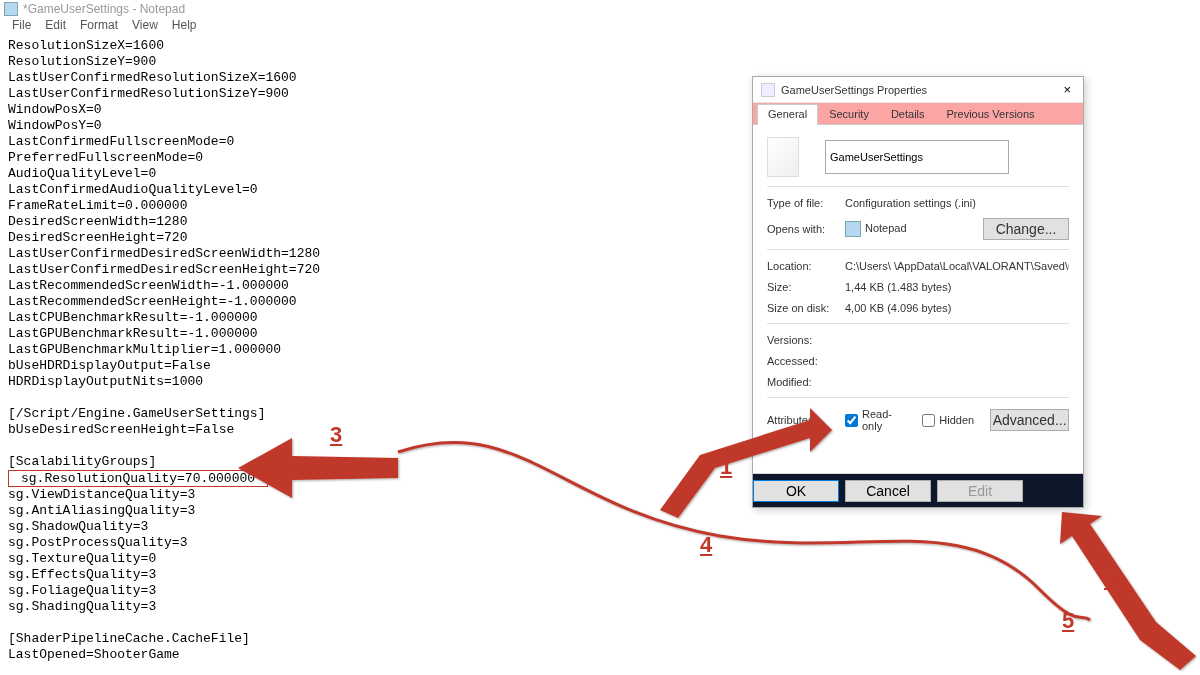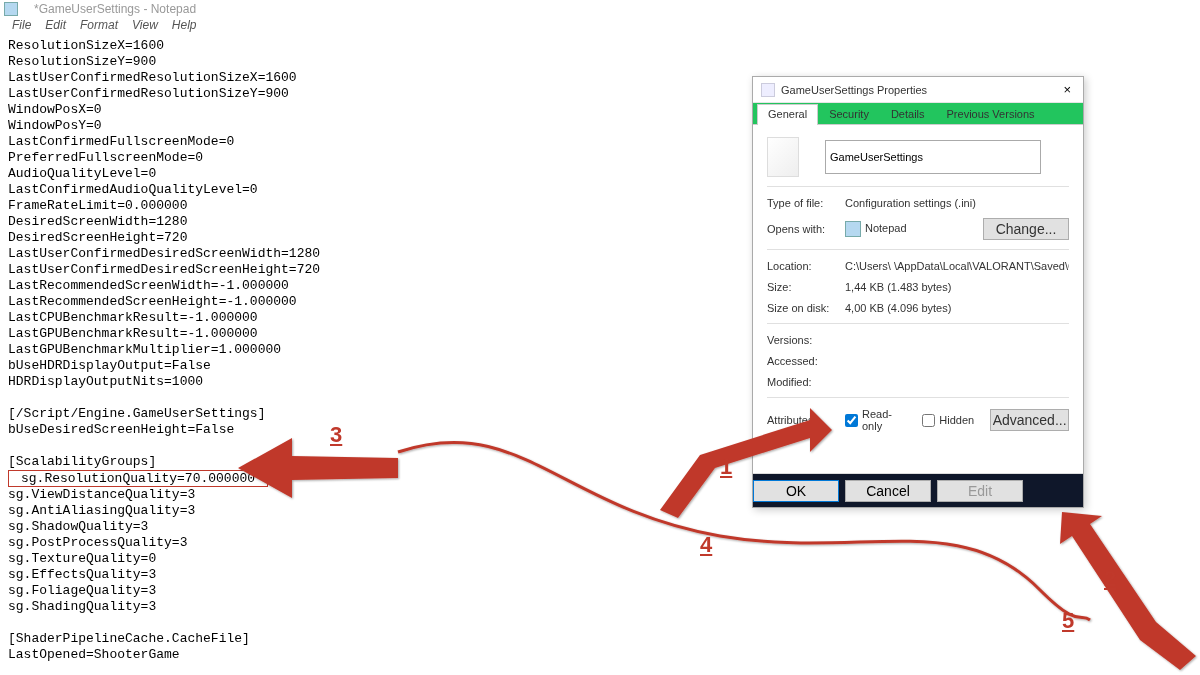--- a/index.html
+++ b/index.html
@@ -1,41 +1,41 @@
 <!DOCTYPE html>
 <html><head>
 <meta charset="utf-8">
 <style>
 * { margin: 0; padding: 0; box-sizing: border-box; }
 body { font-family: "Segoe UI", Tahoma, sans-serif; font-size: 12px; color: #000; background: #fff; width: 1200px; height: 675px; position: relative; overflow: hidden; }
 
-.titlebar { height: 18px; background: #fff; display: flex; align-items: center; padding-left: 4px; color: #999; font-size: 12px; gap: 16px; }
+.titlebar { height: 18px; background: #fff; display: flex; align-items: center; padding-left: 4px; color: #999; font-size: 12px; gap: 5px; }
 .titlebar .ticon { width: 14px; height: 14px; background: #b5d8f0; border: 1px solid #7aa; display: inline-block; }
 
 .menubar { height: 18px; display: flex; gap: 2px; padding-left: 6px; font-size: 12px; color: #555; }
-.menubar span { padding: 0 6px; cursor: default; font-style: italic; }
+.menubar span { padding: 0 6px; cursor: default; }
 
 .editor { padding: 2px 8px; font-family: Consolas, "Courier New", monospace; font-size: 13px; line-height: 16px; white-space: pre; }
 .editor .line { display: block; }
 .editor .hl { border: 1.5px solid #c0392b; padding: 0 12px; display: inline-block; line-height: 15px; }
 
 .dialog { position: absolute; top: 76px; left: 752px; width: 332px; height: 432px; background: #fff; border: 1px solid #aaa; box-shadow: 2px 2px 8px rgba(0,0,0,0.2); font-size: 11px; }
 .dlg-title { height: 26px; display: flex; align-items: center; padding: 0 8px; border-bottom: 1px solid #e5e5e5; }
 .dlg-title .picon { width: 14px; height: 14px; background: #eef; border: 1px solid #ccd; margin-right: 6px; }
 .dlg-title .name { flex: 1; color: #333; }
 .dlg-title .close { font-size: 13px; padding: 0 4px; cursor: pointer; }
-.dlg-tabs { display: flex; border-bottom: 1px solid #ccc; background: #22c55e; padding-left: 4px; height: 22px; }
+.dlg-tabs { display: flex; border-bottom: 1px solid #ccc; background: #fca5a5; padding-left: 4px; height: 22px; }
 .dlg-tabs .tab { padding: 3px 10px; font-size: 11px; color: #333; border: 1px solid transparent; border-bottom: none; position: relative; top: 1px; cursor: pointer; }
 .dlg-tabs .tab.active { border-color: #ccc; background: #fff; border-top: 1px solid #ccc; }
 .dlg-body { padding: 12px 14px 8px 14px; }
 .dlg-row { display: flex; align-items: center; margin-bottom: 9px; font-size: 11px; color: #333; }
 .dlg-row .label { width: 78px; flex-shrink: 0; }
 .dlg-row .value { flex: 1; }
 .dlg-sep { height: 1px; background: #e0e0e0; margin: 6px 0 10px 0; }
-.filename-input { border: 1px solid #aaa; padding: 10px 4px; width: 216px; font-size: 11px; }
+.filename-input { border: 1px solid #aaa; padding: 10px 4px; width: 184px; font-size: 11px; }
 .dlg-icon { width: 32px; height: 40px; margin-right: 26px; border: 1px solid #ddd; background: linear-gradient(135deg,#fff,#eee); display: inline-block; }
 .npicon { width: 16px; height: 16px; background: #b5d8f0; border: 1px solid #7aa; display: inline-block; margin-right: 4px; vertical-align: middle; }
 .btn { border: 1px solid #adadad; background: #e1e1e1; font-size: 14px; padding: 2px 0; width: 86px; text-align: center; cursor: pointer; }
 .btn.primary { border: 1.5px solid #0078d7; }
 .btn.disabled { color: #999; }
 .chk { display: inline-flex; align-items: center; margin-right: 16px; }
 .chk input { margin-right: 4px; width: 13px; height: 13px; }
 .chk.checked input { accent-color: #0078d7; }
 .dlg-footer { position: absolute; bottom: 0; left: 0; right: 0; height: 34px; background: #0f172a; border-top: 1px solid #ddd; display: flex; justify-content: flex-start; align-items: center; gap: 6px; padding-right: 10px; }
 

